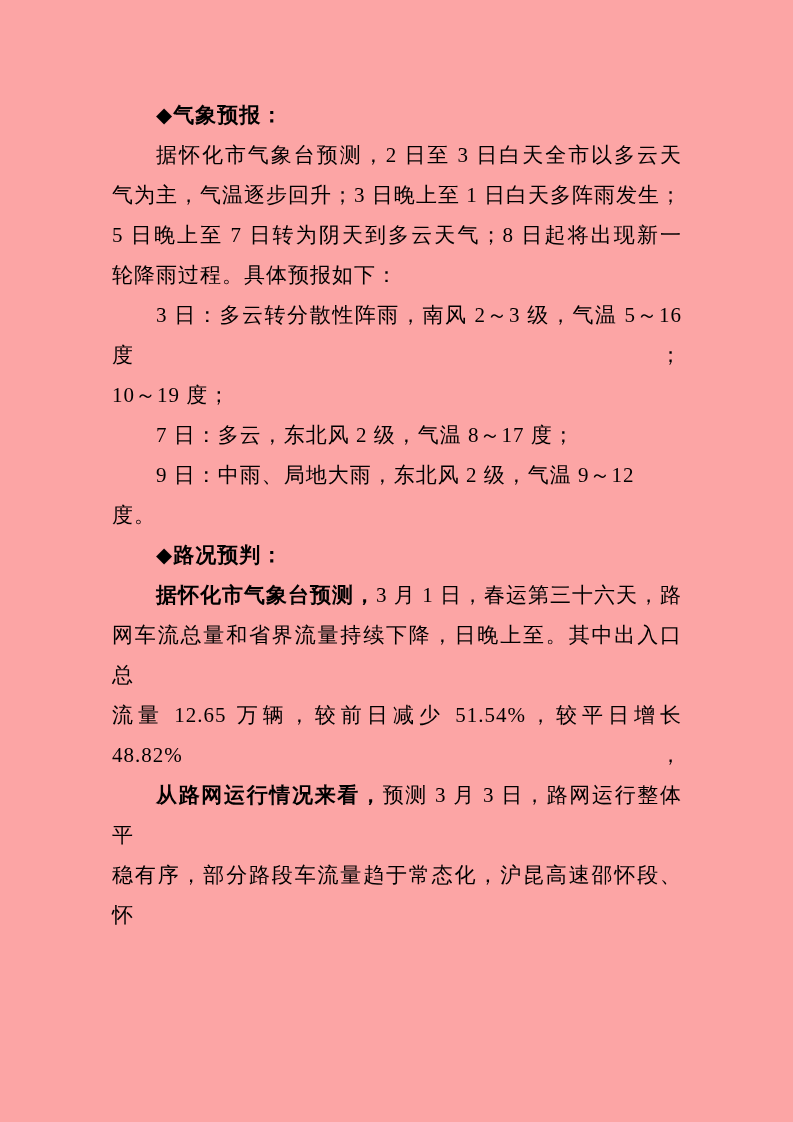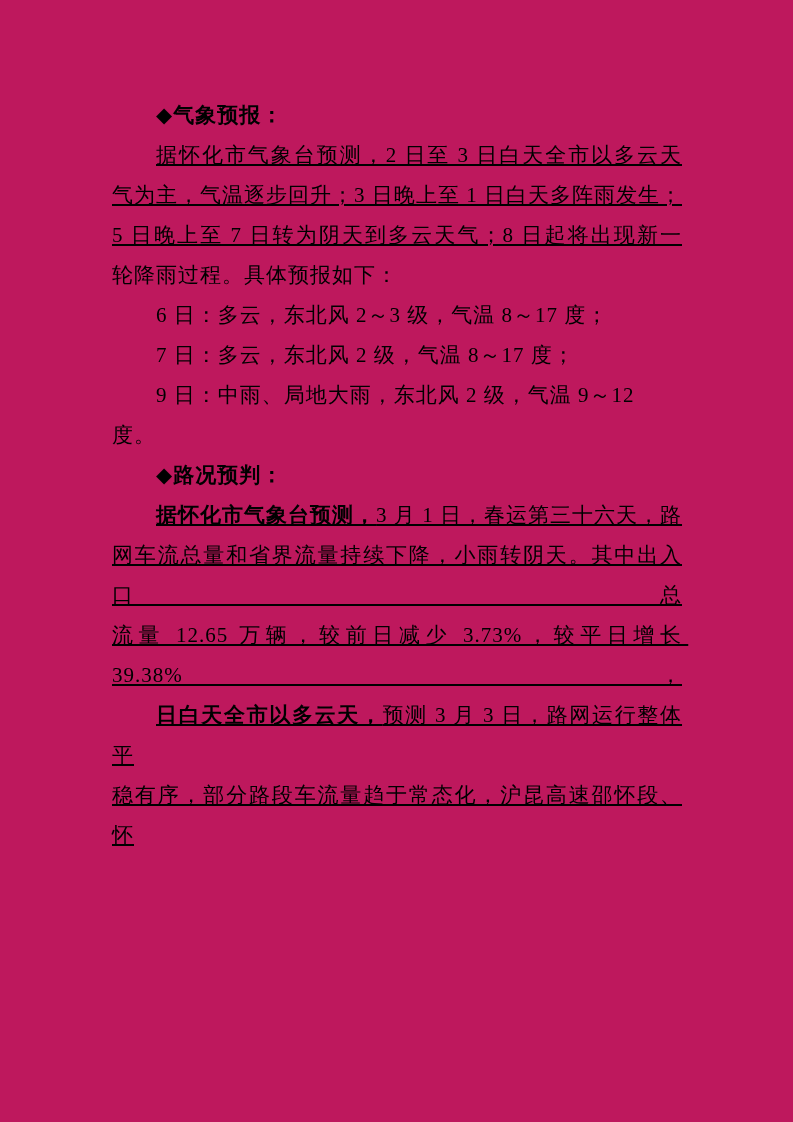--- a/index.html
+++ b/index.html
@@ -11,67 +11,67 @@
     width: 793px;
     height: 1122px;
     overflow: hidden;
     font-family: "Liberation Serif", "DejaVu Serif", serif;
   }
   .page {
     box-sizing: border-box;
     width: 793px;
     height: 1122px;
     padding: 95px 111px 0 112px;
-    background: #be185d;
+    background: #fca5a5;
     color: #000000;
   }
   .doc {
     font-size: 21px;
     line-height: 40px;
     letter-spacing: 1px;
   }
   .line {
     min-height: 40px;
     white-space: pre-wrap;
   }
   
   .indent {
     text-indent: 44px;
   }
   
   .fill {
     text-align: justify;
     text-align-last: justify;
-    text-decoration: underline;
   }
   .heading {
     font-weight: bold;
   }
   b { font-weight: bold; }
 </style>
 </head>
 <body>
 
 <div class="page">
   <div class="doc">
 
     <div class="line indent heading">◆气象预报：</div>
 
     <div class="line indent fill">据怀化市气象台预测，2 日至 3 日白天全市以多云天</div>
     <div class="line fill">气为主，气温逐步回升；3 日晚上至 1 日白天多阵雨发生；</div>
     <div class="line fill">5 日晚上至 7 日转为阴天到多云天气；8 日起将出现新一</div>
     <div class="line">轮降雨过程。具体预报如下：</div>
 
-    <div class="line indent">6 日：多云，东北风 2～3 级，气温 8～17 度；</div>
+    <div class="line indent fill">3 日：多云转分散性阵雨，南风 2～3 级，气温 5～16 度；</div>
+    <div class="line">10～19 度；</div>
     <div class="line indent">7 日：多云，东北风 2 级，气温 8～17 度；</div>
     <div class="line indent">9 日：中雨、局地大雨，东北风 2 级，气温 9～12 度。</div>
 
     <div class="line indent heading">◆路况预判：</div>
 
     <div class="line indent fill"><b>据怀化市气象台预测，</b><span>3 月 1 日，春运第三十六天，路</span></div>
-    <div class="line fill">网车流总量和省界流量持续下降，小雨转阴天。其中出入口总</div>
-    <div class="line fill">流量 12.65 万辆，较前日减少 3.73%，较平日增长 39.38%，</div>
+    <div class="line fill">网车流总量和省界流量持续下降，日晚上至。其中出入口总</div>
+    <div class="line fill">流量 12.65 万辆，较前日减少 51.54%，较平日增长 48.82%，</div>
 
-    <div class="line indent fill"><b>日白天全市以多云天，</b><span>预测 3 月 3 日，路网运行整体平</span></div>
+    <div class="line indent fill"><b>从路网运行情况来看，</b><span>预测 3 月 3 日，路网运行整体平</span></div>
     <div class="line fill">稳有序，部分路段车流量趋于常态化，沪昆高速邵怀段、怀</div>
 
   </div>
 </div>
 
 </body></html>

